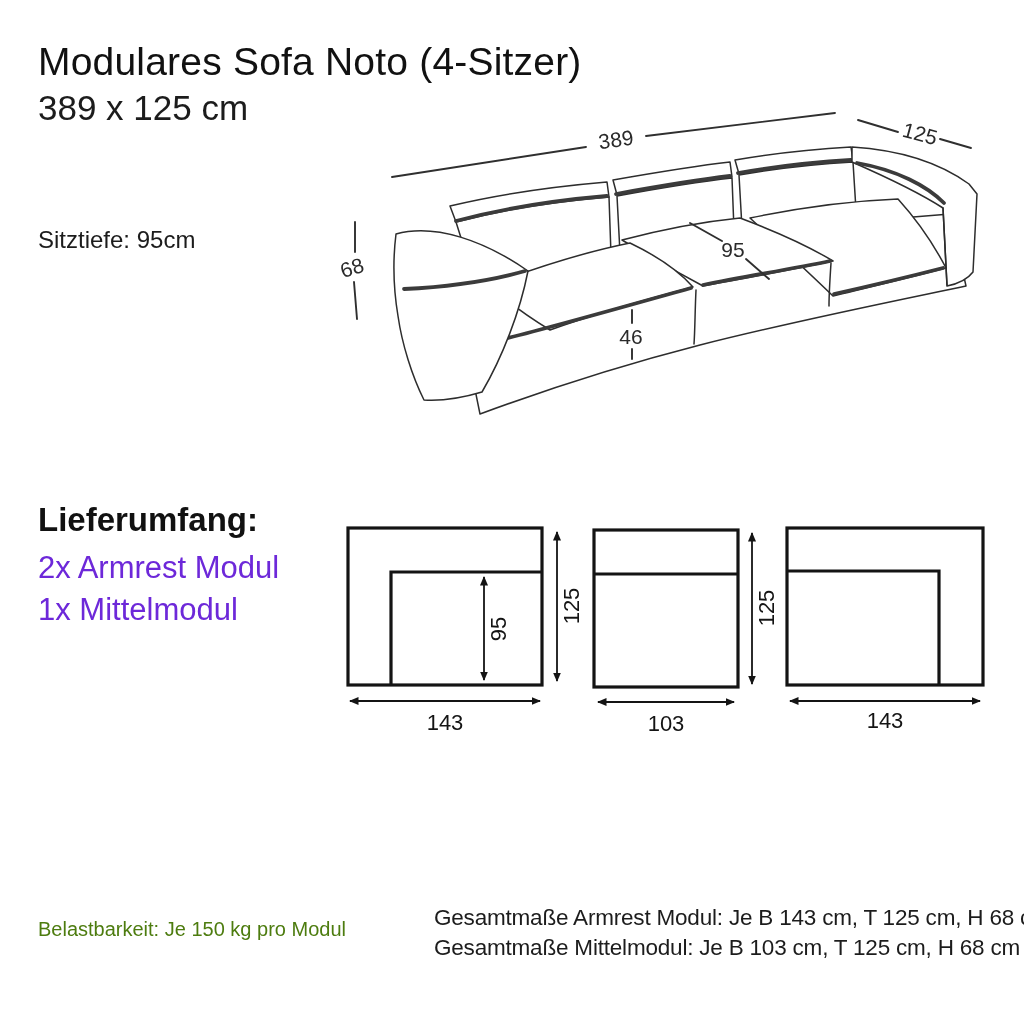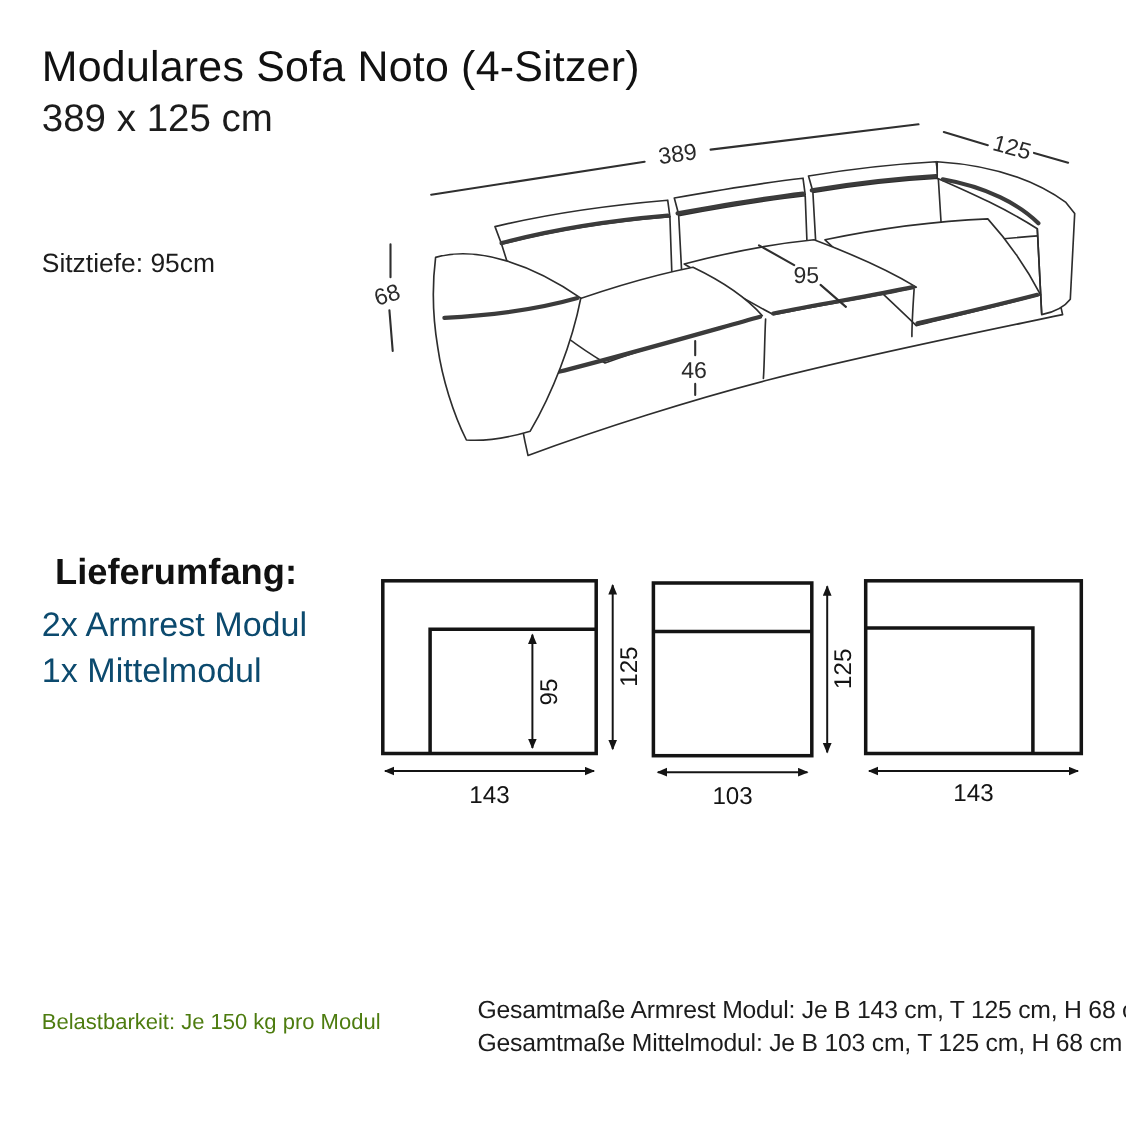--- a/index.html
+++ b/index.html
@@ -6,21 +6,21 @@
   body{
     width:1024px;height:1024px;position:relative;background:#ffffff;
     font-family:"Liberation Sans","DejaVu Sans",sans-serif;color:#1a1a1a;
     overflow:hidden;
   }
   .abs{position:absolute;white-space:nowrap;}
   .title{font-size:39px;font-weight:400;letter-spacing:.2px;color:#111;}
   .sub{font-size:35px;font-weight:400;color:#1c1c1c;}
   .seat{font-size:24px;font-weight:400;color:#1c1c1c;}
   .lief-h{font-size:33px;font-weight:700;color:#111;}
-  .lief-i{font-size:31px;font-weight:400;color:#0c4a6e;line-height:42px;}
+  .lief-i{font-size:31px;font-weight:400;color:#6d28d9;line-height:42px;}
   .foot-l{font-size:20px;color:#4d7c0f;}
   .foot-r{font-size:22.5px;color:#1c1c1c;line-height:29.5px;letter-spacing:-0.2px;}
   svg{position:absolute;left:0;top:0;}
   .sk{fill:#ffffff;stroke:#2d2d2d;stroke-width:1.5;stroke-linejoin:round;}
   .skl{fill:none;stroke:#2d2d2d;stroke-width:1.5;stroke-linejoin:round;stroke-linecap:round;}
   .pipe{fill:none;stroke:#3b3b3b;stroke-width:3.8;stroke-linecap:round;}
   .dim{fill:none;stroke:#2f2f2f;stroke-width:1.9;stroke-linecap:round;}
   .dimtxt{fill:#2a2a2a;font-size:21px;font-family:"Liberation Sans",sans-serif;}
   .mrect{fill:none;stroke:#141414;stroke-width:3.2;}
   .marr{fill:none;stroke:#141414;stroke-width:1.8;}
@@ -28,21 +28,21 @@
 </style>
 </head>
 <body>
 
 <div class="abs title" style="left:38px;top:40px;">Modulares Sofa Noto (4-Sitzer)</div>
 
 <div class="abs sub" style="left:38px;top:88px;text-align:center;">389 x 125 cm</div>
 
 <div class="abs seat" style="left:38px;top:226px;">Sitztiefe: 95cm</div>
 
-<div class="abs lief-h" style="left:38px;top:501px;margin-left:12px;">Lieferumfang:</div>
+<div class="abs lief-h" style="left:38px;top:501px;">Lieferumfang:</div>
 
 <div class="abs lief-i" style="left:38px;top:547px;">2x Armrest Modul</div>
 
 <div class="abs lief-i" style="left:38px;top:589px;">1x Mittelmodul</div>
 
 <div class="abs foot-l" style="left:38px;top:918px;">Belastbarkeit: Je 150 kg pro Modul</div>
 
 <div class="abs foot-r" style="left:434px;top:903px;">
   <div>Gesamtmaße Armrest Modul: Je B 143 cm, T 125 cm, H 68 cm</div>
   <div>Gesamtmaße Mittelmodul: Je B 103 cm, T 125 cm, H 68 cm</div>

